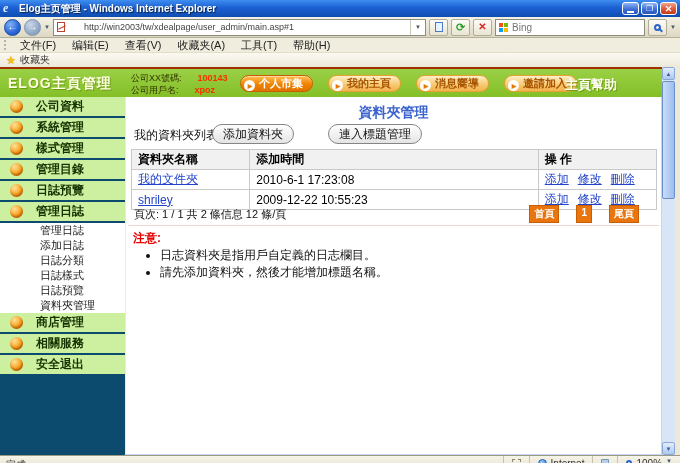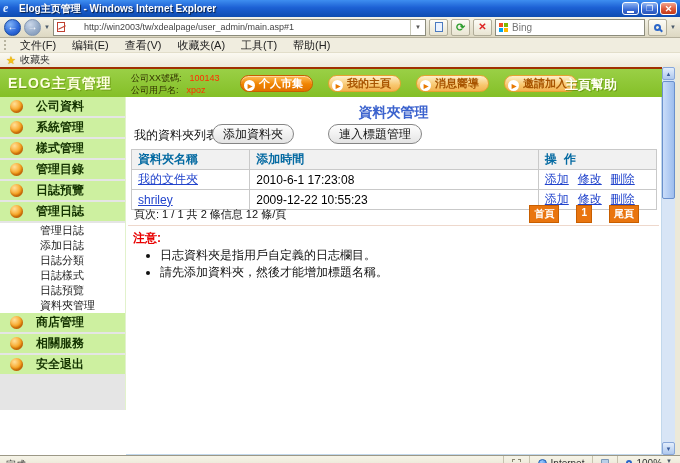--- a/index.html
+++ b/index.html
@@ -71,35 +71,35 @@
   .fav-label{font-size:10px;color:#333;font-family:Liberation Mono, monospace;}
   
   #viewport{position:absolute;left:0;top:67px;width:680px;height:388px;background:#fff;}
   .win-edge{position:absolute;right:0;top:0;width:5px;height:388px;background:#ECE9D8;}
   
   #pagehead{position:absolute;left:0;top:0;width:662px;height:30px;
     background:linear-gradient(180deg,#9AD046,#84BF27);border-top:2px solid #A03000;}
   .brand{position:absolute;left:8px;top:6px;font-size:14px;font-weight:bold;color:#FFFFE2;
     letter-spacing:1px;text-shadow:1px 1px 0 rgba(90,130,0,.6);}
   .acct{position:absolute;left:131px;top:3px;font-size:9px;line-height:12px;color:#333300;white-space:nowrap;}
-  .acct b{color:#FF2E00;font-weight:normal;margin-left:8px;}
+  .acct b{color:#FF2E00;font-weight:bold;margin-left:16px;}
   .navpills{position:absolute;left:240px;top:6px;display:flex;gap:15px;}
   .pill{height:17px;border-radius:9px;display:flex;align-items:flex-end;gap:4px;
     padding:0 9px 0 3px;font-size:11px;font-weight:bold;white-space:nowrap;}
   .pill .dot{width:11px;height:11px;border-radius:50%;background:#fff;display:flex;
     align-items:center;justify-content:center;flex:none;}
   .pill .dot::before{content:"▶";font-size:6px;color:#E87800;margin-left:1px;}
   .pill.active{background:linear-gradient(180deg,#FFBE57,#F08300 55%,#E07200);
     border:1px solid #C85E00;color:#fff;box-shadow:inset 0 1px 0 #FFD9A0;}
   .pill.normal{background:linear-gradient(180deg,#FDF0CA,#F8C76E 60%,#F2B250);
     border:1px solid #E8A030;color:#A85400;}
   .help-link{position:absolute;left:565px;top:7px;font-size:13px;font-weight:bold;color:#FFFFF2;
     text-shadow:1px 1px 0 rgba(90,130,0,.6);}
   
-  #sidebar{position:absolute;left:0;top:30px;width:126px;height:313px;background:#e5e5e5;
+  #sidebar{position:absolute;left:0;top:30px;width:126px;height:358px;background:#0c4a6e;
     border-right:1px solid #E2F2CC;}
   .side-item{height:19px;margin-bottom:2px;background:#CDF0A0;position:relative;display:flex;
     align-items:center;font-weight:bold;font-size:12px;color:#143300;padding-left:36px;cursor:pointer;}
   .ball{position:absolute;left:10px;top:3px;width:13px;height:13px;border-radius:50%;
     background:radial-gradient(circle at 35% 30%,#FFE09A,#F7A11C 55%,#D06A00);
     box-shadow:inset -1px -2px 2px rgba(150,60,0,.5);}
   .side-sub{height:15px;display:flex;align-items:center;font-size:11px;color:#222;
     padding-left:40px;background:#fff;cursor:pointer;}
   
   #main{position:absolute;left:126px;top:30px;width:536px;height:358px;background:#fff;
@@ -108,21 +108,21 @@
     font-weight:bold;font-size:14px;}
   .list-row{position:absolute;top:30px;left:8px;right:8px;height:20px;font-size:12px;color:#111;}
   .form-btn{position:absolute;top:-3px;height:20px;padding:0 10px;border:1px solid #858585;
     border-radius:10px;background:linear-gradient(180deg,#FEFEFE,#E4E4E4);font-size:12px;color:#111;
     font-family:"Liberation Sans",sans-serif;display:flex;align-items:center;cursor:pointer;}
   .btn-add{left:78px;}
   .btn-title{left:194px;}
   #folder-table{position:absolute;top:52px;left:5px;width:526px;border-collapse:collapse;}
   #folder-table th,#folder-table td{border:1px solid #C9C9C9;font-size:12px;padding:1px 6px;
     height:17px;text-align:left;}
-  #folder-table th{background:#F1F1F1;font-weight:bold;color:#0369a1;font-family:Liberation Mono, monospace;}
+  #folder-table th{background:#F1F1F1;font-weight:bold;color:#000000;}
   #folder-table a{color:#2244CC;text-decoration:underline;cursor:pointer;}
   .act-link{margin-right:9px;}
   .col-name{width:118px;} .col-time{width:288px;} .col-act{width:118px;}
   .pager{position:absolute;top:110px;left:8px;right:6px;font-size:11px;color:#111;}
   .pager-btns{position:absolute;right:16px;top:-2px;display:flex;gap:17px;}
   .pgbtn{background:#E9750F;color:#fff;font-weight:bold;font-size:10px;padding:1px 4px;
     border:1px solid #C85E00;cursor:pointer;}
   .sep{position:absolute;top:128px;left:2px;right:2px;border-top:1px solid #EED8CC;}
   .notice-title{position:absolute;top:133px;left:7px;color:#E80000;font-weight:bold;font-size:12px;}
   .notice-list{position:absolute;top:150px;left:34px;font-size:12px;color:#111;}

